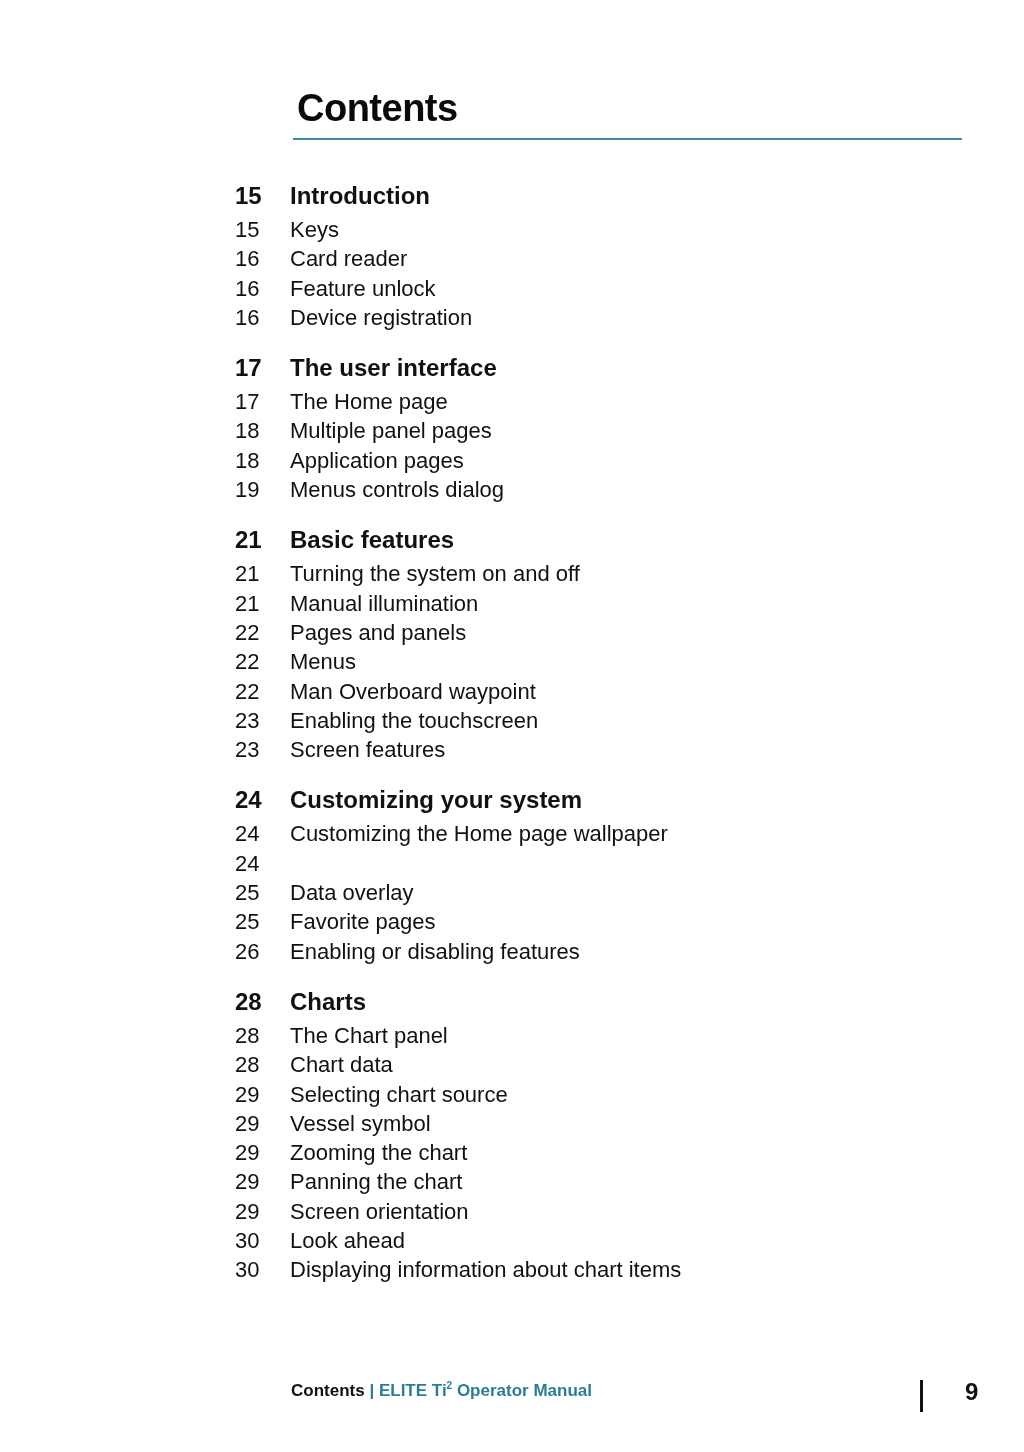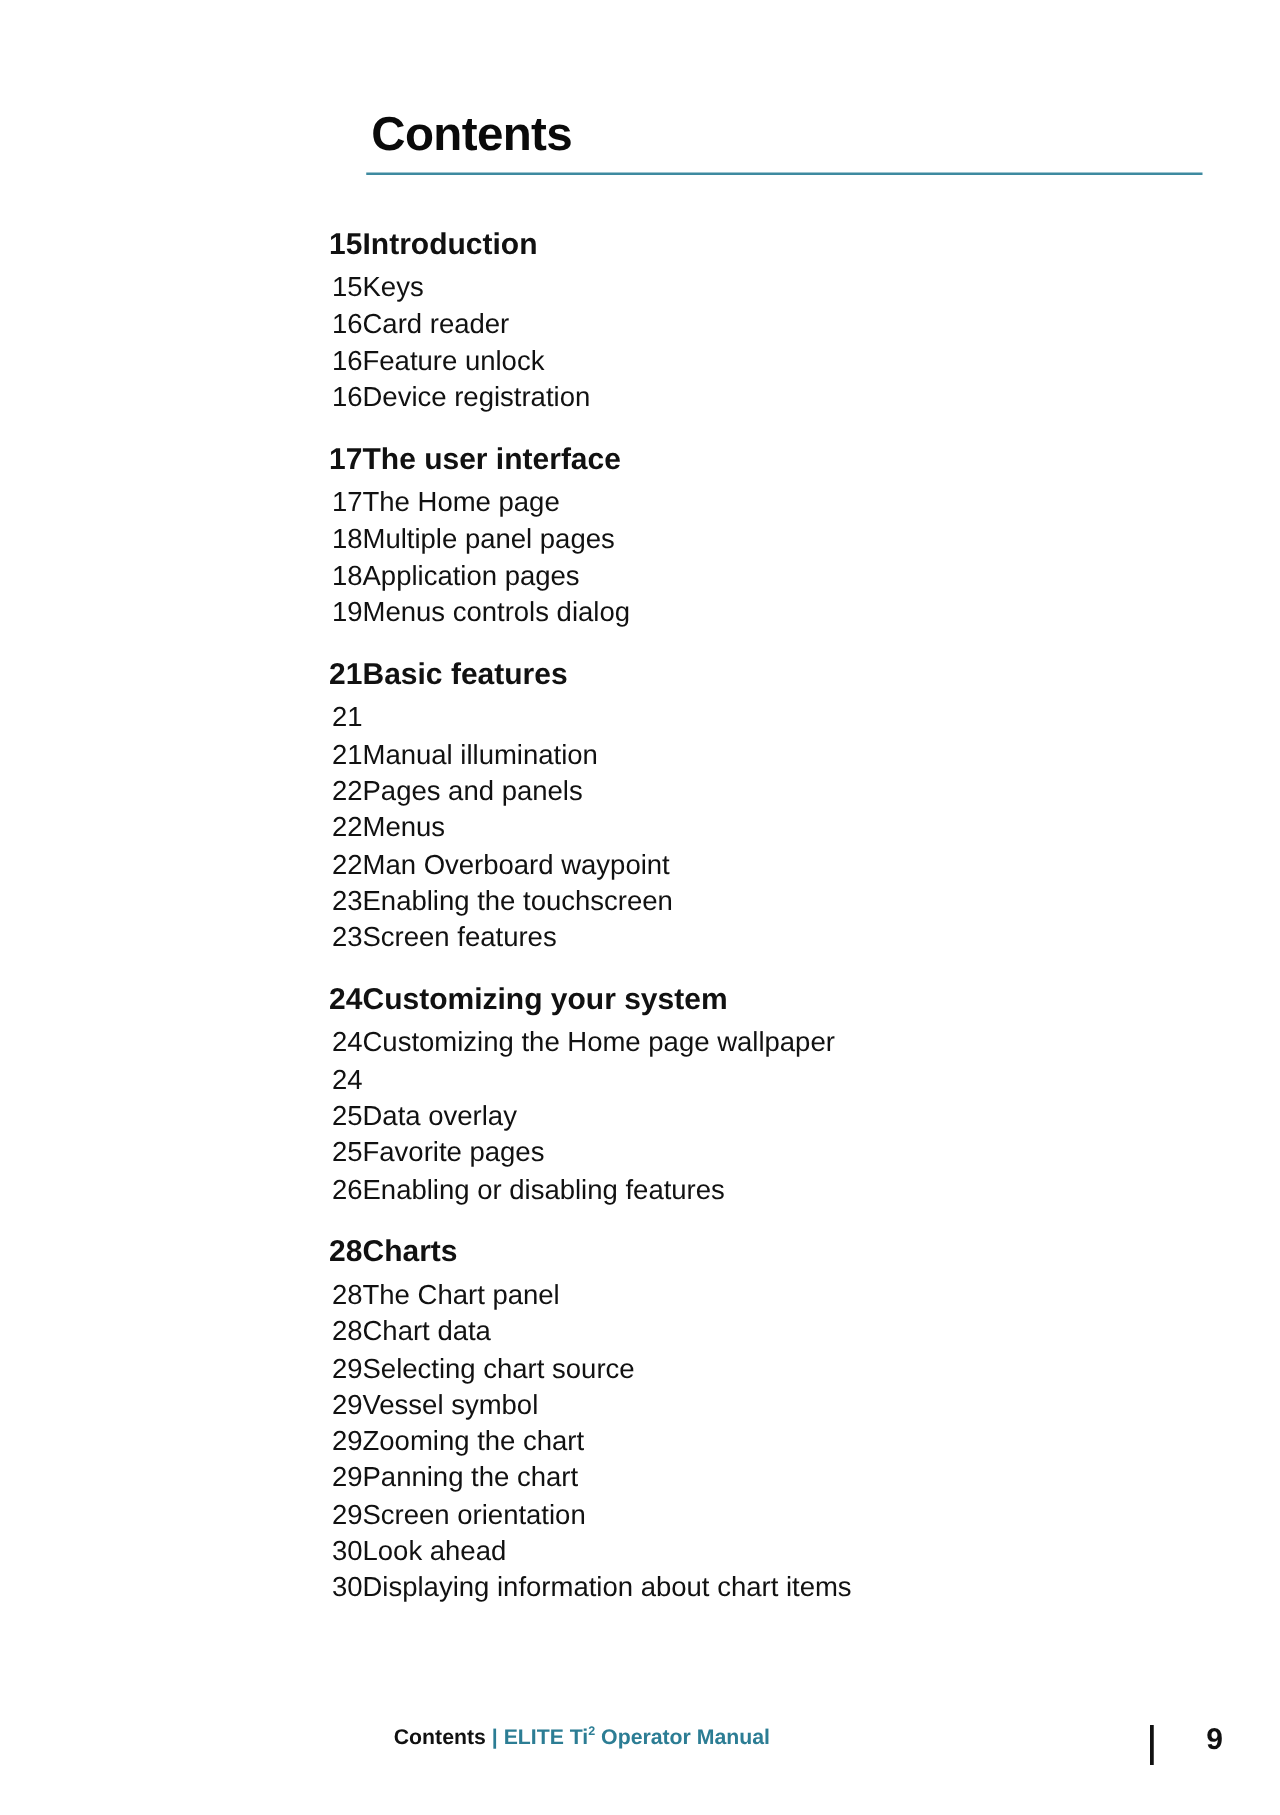--- a/index.html
+++ b/index.html
@@ -3,24 +3,24 @@
 <meta charset="utf-8">
 <style>
   html, body { margin: 0; padding: 0; background: #ffffff; }
   body { width: 1024px; height: 1452px; position: relative; overflow: hidden;
          font-family: "Liberation Sans", "DejaVu Sans", sans-serif; color: #111; }
   .title { position: absolute; left: 297px; top: 86px; font-size: 38px; font-weight: bold;
            letter-spacing: -0.5px; color: #0a0a0a; margin: 0; line-height: 1.2; }
   .title-rule { position: absolute; left: 293px; top: 138px; width: 669px; height: 2px; background: #3e8aa0; }
   .toc { position: absolute; left: 235px; top: 182px; width: 740px; }
   .section { margin-bottom: 20px; }
-  .row { display: flex; align-items: baseline; height: 29.3px; font-size: 22px; text-align: right; }
+  .row { display: flex; align-items: baseline; height: 29.3px; font-size: 22px; }
   .row .num { width: 55px; flex: none; }
   .row.head { font-weight: bold; font-size: 24px; height: 35px; }
-  .footer-left { position: absolute; left: 291px; top: 1380px; font-size: 17px; font-weight: bold; margin-left: 24px; }
+  .footer-left { position: absolute; left: 291px; top: 1380px; font-size: 17px; font-weight: bold; }
   .footer-left .sep, .footer-left .manual { color: #2c7d94; }
   .footer-left sup { font-size: 10px; }
   .footer-bar { position: absolute; left: 920px; top: 1380px; width: 3px; height: 32px; background: #111; }
   .page-num { position: absolute; left: 965px; top: 1378px; font-size: 24px; font-weight: bold; }
 </style>
 </head>
 <body>
 
 <h1 class="title">Contents</h1>
 <div class="title-rule"></div>
@@ -70,20 +70,21 @@
         <span>Menus controls dialog</span>
       </div>
     </div>
     <div class="section">
       <div class="row head">
         <span class="num">21</span>
         <span>Basic features</span>
       </div>
       <div class="row">
         <span class="num">21</span>
+        <span>Turning the system on and off</span>
       </div>
       <div class="row">
         <span class="num">21</span>
         <span>Manual illumination</span>
       </div>
       <div class="row">
         <span class="num">22</span>
         <span>Pages and panels</span>
       </div>
       <div class="row">

